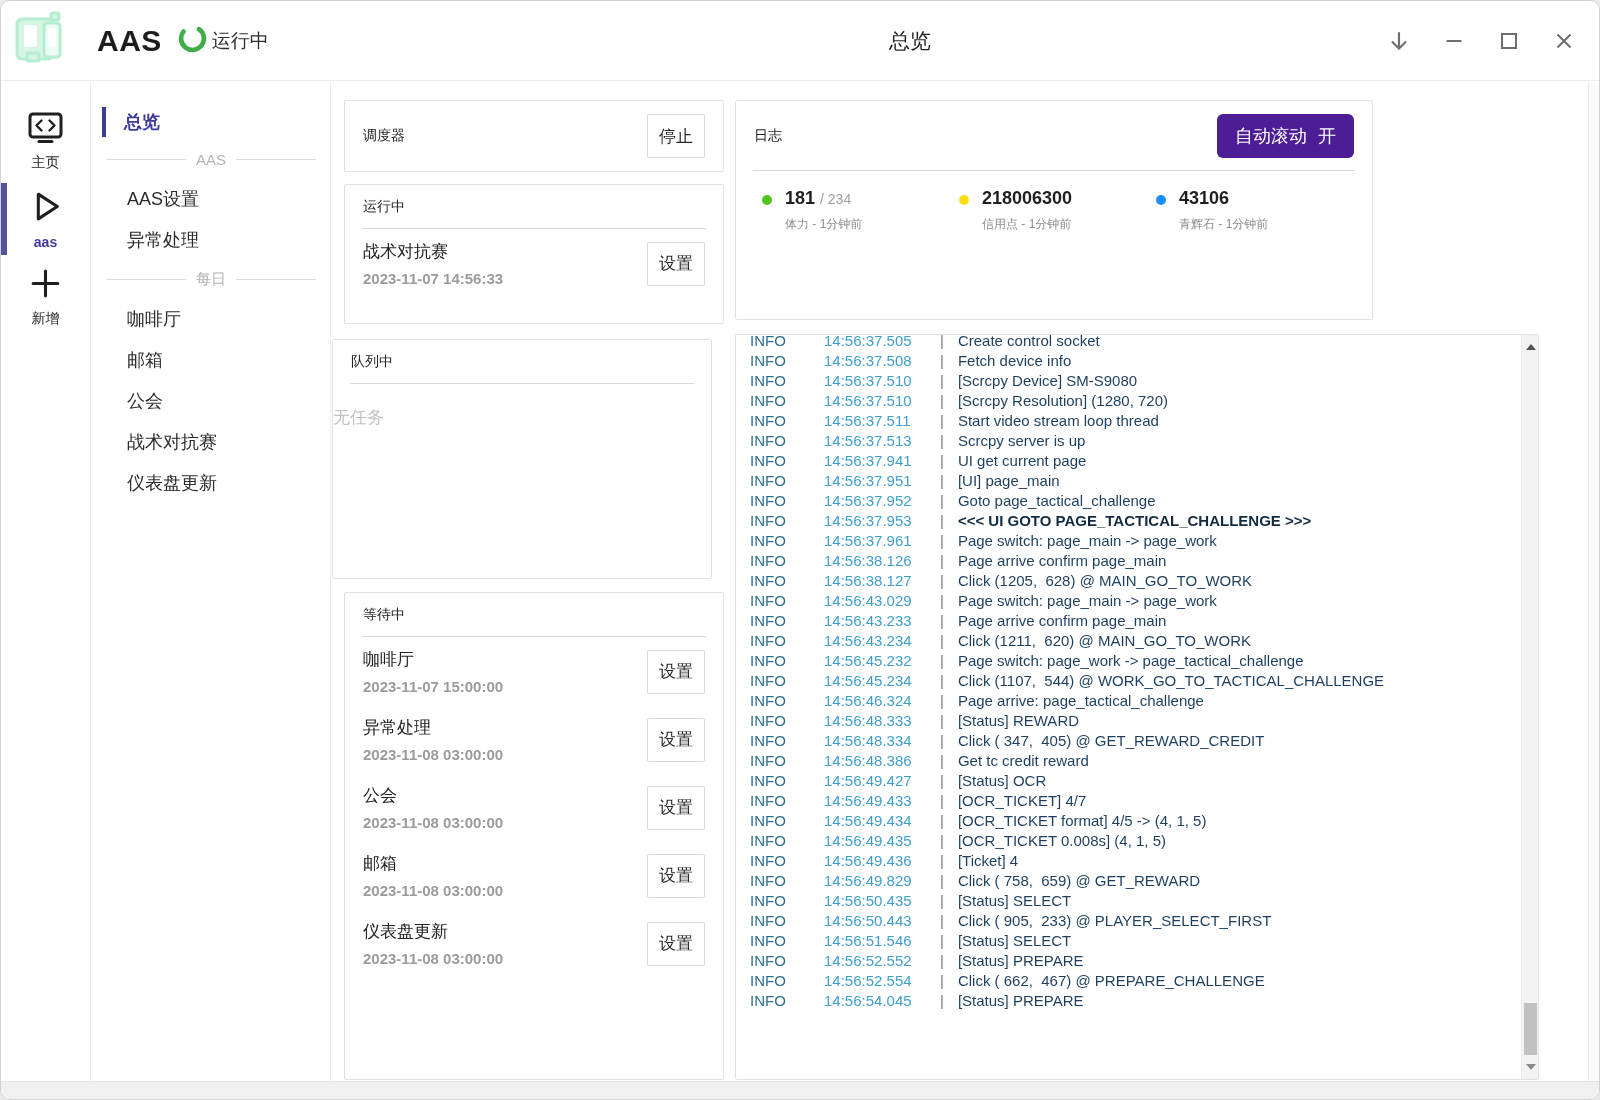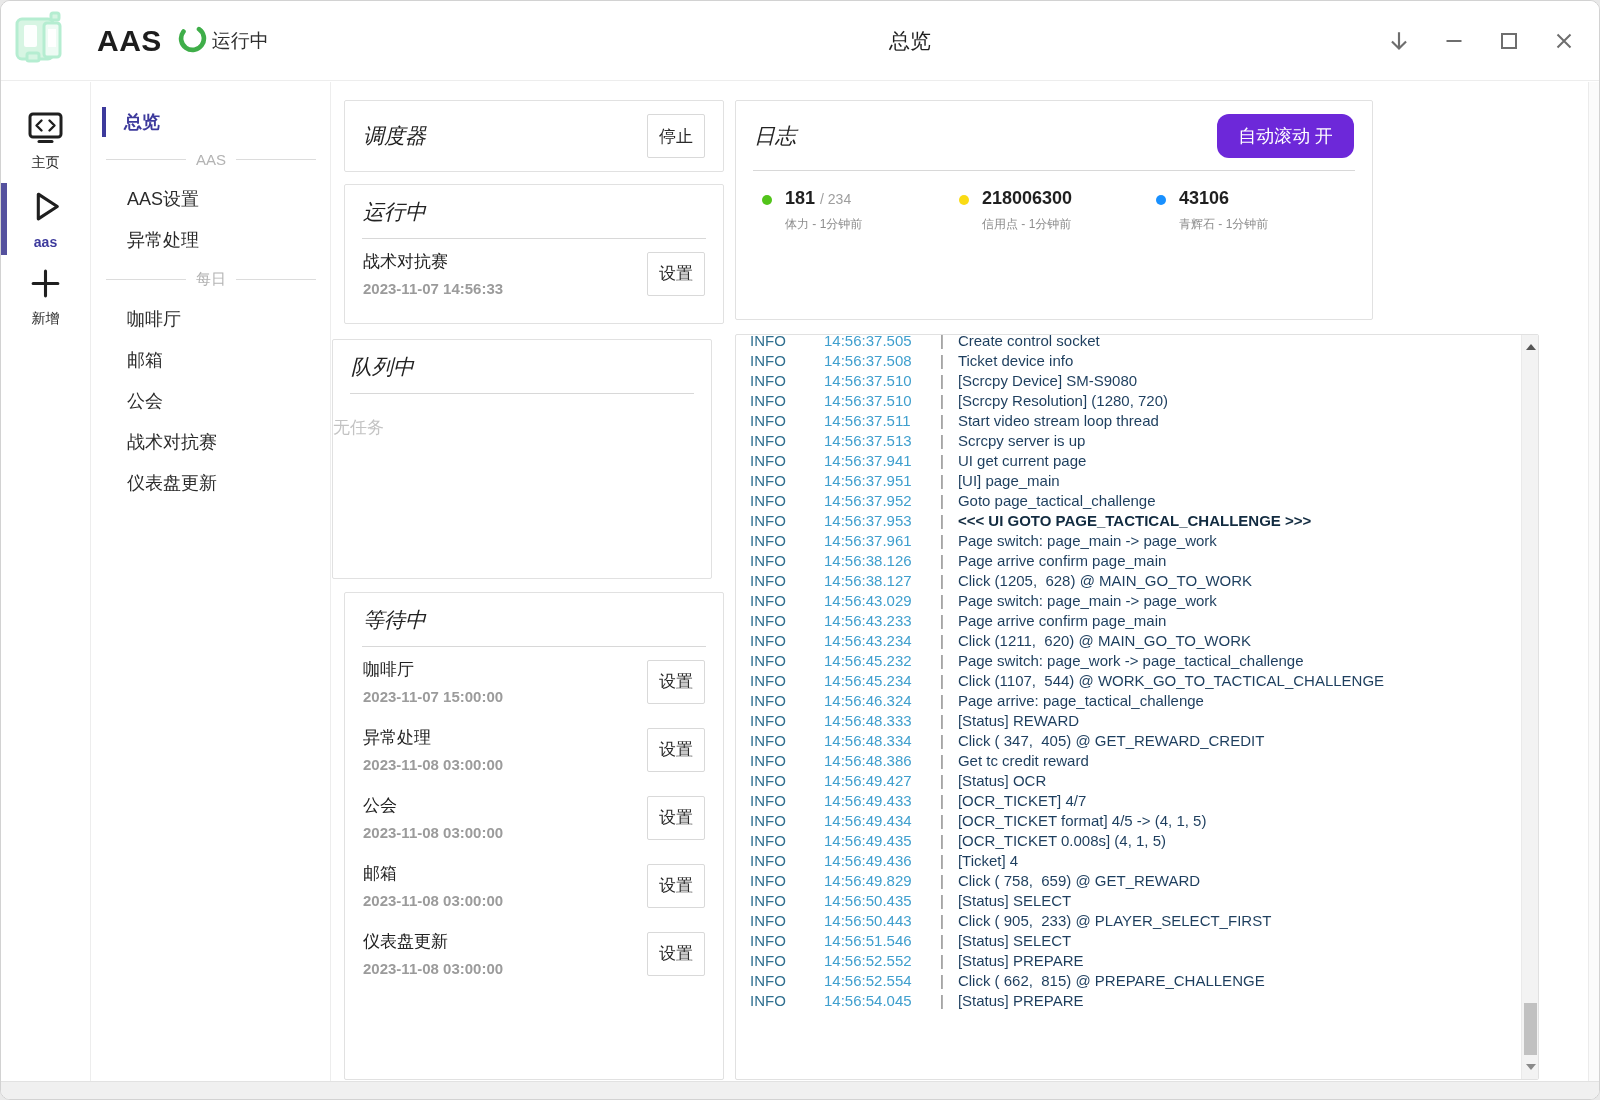--- a/index.html
+++ b/index.html
@@ -37,42 +37,42 @@
                font-size:18px; color:#2b2b2b; cursor:pointer; position:relative; }
   .side-item.active { height:36px; padding-left:32px; color:#3d3a9c; font-weight:700; }
   .side-bar-ind { position:absolute; left:10px; top:3px; width:4px; height:30px; background:#3d3a9c; }
   .side-divider { height:38px; display:flex; align-items:center; padding:0 14px; }
   .side-divider .dl { flex:1; height:1px; background:#dcdcdc; }
   .side-divider .dt { margin:0 10px; font-size:15px; color:#b3b3b3; }
 
   
   .main { position:absolute; left:331px; top:81px; right:0; bottom:18px; background:#fff; }
   .card { position:absolute; background:#fff; border:1px solid #e1e1e1; border-radius:2px; }
-  .card-title { font-size:21px; color:#222; font-weight:500;font-style:italic; }
+  .card-title { font-size:14px; color:#222; font-weight:500; }
   .card-head { display:flex; align-items:center; justify-content:space-between; padding:13px 18px 12px 18px; }
   .card-rule { height:1px; background:#d8d8d8; margin:0 17px; }
   .btn { width:58px; height:44px; background:#fff; border:1px solid #d9d9d9; border-radius:2px;
          font-size:17px; color:#2a2a2a; font-family:inherit; cursor:pointer; }
 
   
   .card-scheduler { left:12px; top:18px;  width:380px; height:72px; }
   .card-running   { left:12px; top:102px; width:380px; height:140px; }
   .card-queue     { left:0; top:257px; width:380px; height:240px; }
   .card-waiting   { left:12px; top:510px; width:380px; height:488px; }
   .card-scheduler .card-head { padding-top:13px; }
 
   .task-row { display:flex; align-items:center; justify-content:space-between; padding:11px 18px 10px 18px; }
   .task-name { font-size:17px; color:#222; margin-bottom:7px; }
   .task-time { font-size:15px; font-weight:700; color:#9b9b9b; }
   .empty-text { color:#c3c3c3; font-size:17px; margin-top:22px; }
 
   
   .card-loghead { left:403px; top:18px; width:638px; height:220px; }
-  .autoscroll-btn { width:137px; height:44px; background:#6d28d9; color:#fff; border:none;
-                    border-radius:12px; font-size:18px; font-family:Liberation Serif, serif; cursor:pointer; }
+  .autoscroll-btn { width:137px; height:44px; background:#4c1d95; color:#fff; border:none;
+                    border-radius:6px; font-size:18px; font-family:Liberation Mono, monospace; cursor:pointer; }
   .stats-row { display:flex; padding:17px 0 0 26px; }
   .stat { width:197px; display:flex; }
   .dot { width:10px; height:10px; border-radius:50%; margin-top:7px; margin-right:13px; flex:none; }
   .stat-value { font-size:18px; font-weight:700; color:#1f1f1f; }
   .stat-suffix { font-size:14px; color:#9e9e9e; margin-left:5px; }
   .stat-label { font-size:12px; color:#8c8c8c; margin-top:7px; }
 
   
   .log-panel { left:403px; top:252px; width:804px; height:746px; overflow:hidden; }
   .log-lines { margin-top:-4px; font-family:Liberation Sans, sans-serif;
@@ -319,21 +319,21 @@
               <div><span class="stat-value">43106</span><span class="stat-suffix"></span></div>
               <div class="stat-label">青辉石 - 1分钟前</div>
             </div>
           </div>
         </div>
     </section>
 
     <section class="card log-panel">
       <div class="log-lines" id="log-lines">
           <div class="log-line"><span class="log-level">INFO</span><span class="log-time">14:56:37.505</span><span class="log-sep">|</span><span class="log-msg">Create control socket</span></div>
-          <div class="log-line"><span class="log-level">INFO</span><span class="log-time">14:56:37.508</span><span class="log-sep">|</span><span class="log-msg">Ticket device info</span></div>
+          <div class="log-line"><span class="log-level">INFO</span><span class="log-time">14:56:37.508</span><span class="log-sep">|</span><span class="log-msg">Fetch device info</span></div>
           <div class="log-line"><span class="log-level">INFO</span><span class="log-time">14:56:37.510</span><span class="log-sep">|</span><span class="log-msg">[Scrcpy Device] SM-S9080</span></div>
           <div class="log-line"><span class="log-level">INFO</span><span class="log-time">14:56:37.510</span><span class="log-sep">|</span><span class="log-msg">[Scrcpy Resolution] (1280, 720)</span></div>
           <div class="log-line"><span class="log-level">INFO</span><span class="log-time">14:56:37.511</span><span class="log-sep">|</span><span class="log-msg">Start video stream loop thread</span></div>
           <div class="log-line"><span class="log-level">INFO</span><span class="log-time">14:56:37.513</span><span class="log-sep">|</span><span class="log-msg">Scrcpy server is up</span></div>
           <div class="log-line"><span class="log-level">INFO</span><span class="log-time">14:56:37.941</span><span class="log-sep">|</span><span class="log-msg">UI get current page</span></div>
           <div class="log-line"><span class="log-level">INFO</span><span class="log-time">14:56:37.951</span><span class="log-sep">|</span><span class="log-msg">[UI] page_main</span></div>
           <div class="log-line"><span class="log-level">INFO</span><span class="log-time">14:56:37.952</span><span class="log-sep">|</span><span class="log-msg">Goto page_tactical_challenge</span></div>
           <div class="log-line bold"><span class="log-level">INFO</span><span class="log-time">14:56:37.953</span><span class="log-sep">|</span><span class="log-msg">&lt;&lt;&lt; UI GOTO PAGE_TACTICAL_CHALLENGE &gt;&gt;&gt;</span></div>
           <div class="log-line"><span class="log-level">INFO</span><span class="log-time">14:56:37.961</span><span class="log-sep">|</span><span class="log-msg">Page switch: page_main -&gt; page_work</span></div>
           <div class="log-line"><span class="log-level">INFO</span><span class="log-time">14:56:38.126</span><span class="log-sep">|</span><span class="log-msg">Page arrive confirm page_main</span></div>
@@ -350,21 +350,21 @@
           <div class="log-line"><span class="log-level">INFO</span><span class="log-time">14:56:49.427</span><span class="log-sep">|</span><span class="log-msg">[Status] OCR</span></div>
           <div class="log-line"><span class="log-level">INFO</span><span class="log-time">14:56:49.433</span><span class="log-sep">|</span><span class="log-msg">[OCR_TICKET] 4/7</span></div>
           <div class="log-line"><span class="log-level">INFO</span><span class="log-time">14:56:49.434</span><span class="log-sep">|</span><span class="log-msg">[OCR_TICKET format] 4/5 -&gt; (4, 1, 5)</span></div>
           <div class="log-line"><span class="log-level">INFO</span><span class="log-time">14:56:49.435</span><span class="log-sep">|</span><span class="log-msg">[OCR_TICKET 0.008s] (4, 1, 5)</span></div>
           <div class="log-line"><span class="log-level">INFO</span><span class="log-time">14:56:49.436</span><span class="log-sep">|</span><span class="log-msg">[Ticket] 4</span></div>
           <div class="log-line"><span class="log-level">INFO</span><span class="log-time">14:56:49.829</span><span class="log-sep">|</span><span class="log-msg">Click ( 758,  659) @ GET_REWARD</span></div>
           <div class="log-line"><span class="log-level">INFO</span><span class="log-time">14:56:50.435</span><span class="log-sep">|</span><span class="log-msg">[Status] SELECT</span></div>
           <div class="log-line"><span class="log-level">INFO</span><span class="log-time">14:56:50.443</span><span class="log-sep">|</span><span class="log-msg">Click ( 905,  233) @ PLAYER_SELECT_FIRST</span></div>
           <div class="log-line"><span class="log-level">INFO</span><span class="log-time">14:56:51.546</span><span class="log-sep">|</span><span class="log-msg">[Status] SELECT</span></div>
           <div class="log-line"><span class="log-level">INFO</span><span class="log-time">14:56:52.552</span><span class="log-sep">|</span><span class="log-msg">[Status] PREPARE</span></div>
-          <div class="log-line"><span class="log-level">INFO</span><span class="log-time">14:56:52.554</span><span class="log-sep">|</span><span class="log-msg">Click ( 662,  815) @ PREPARE_CHALLENGE</span></div>
+          <div class="log-line"><span class="log-level">INFO</span><span class="log-time">14:56:52.554</span><span class="log-sep">|</span><span class="log-msg">Click ( 662,  467) @ PREPARE_CHALLENGE</span></div>
           <div class="log-line"><span class="log-level">INFO</span><span class="log-time">14:56:54.045</span><span class="log-sep">|</span><span class="log-msg">[Status] PREPARE</span></div>
         </div>
       <div class="log-scroll">
         <div class="scroll-arrow up"></div>
         <div class="scroll-thumb"></div>
         <div class="scroll-arrow down"></div>
       </div>
     </section>
 
   </main>

